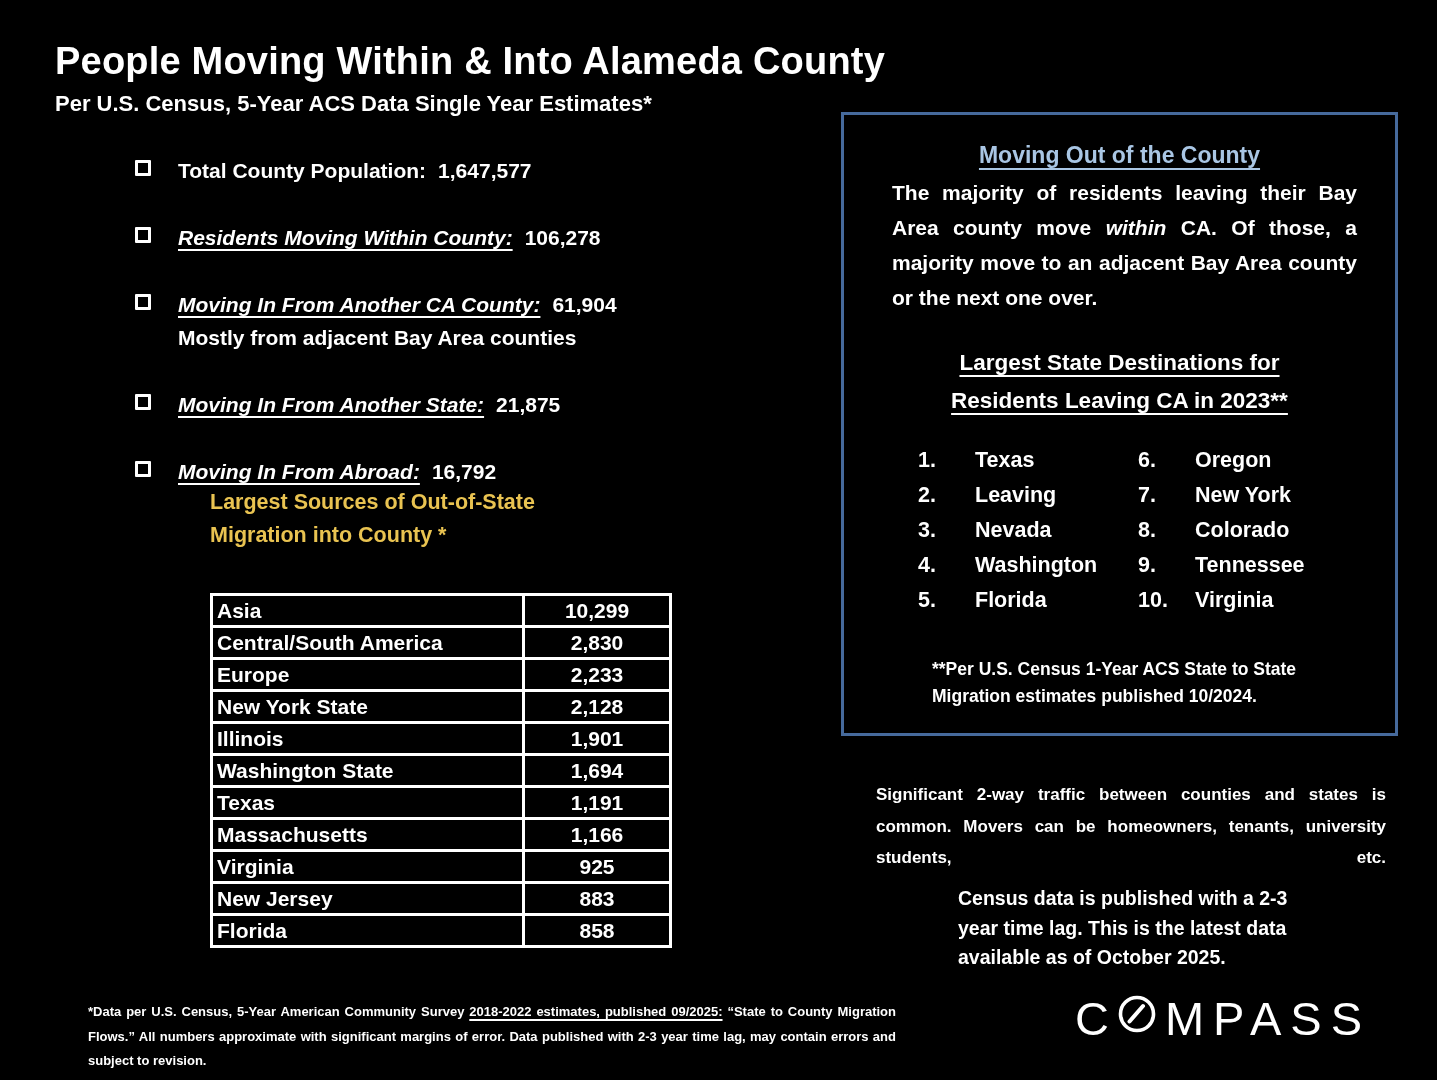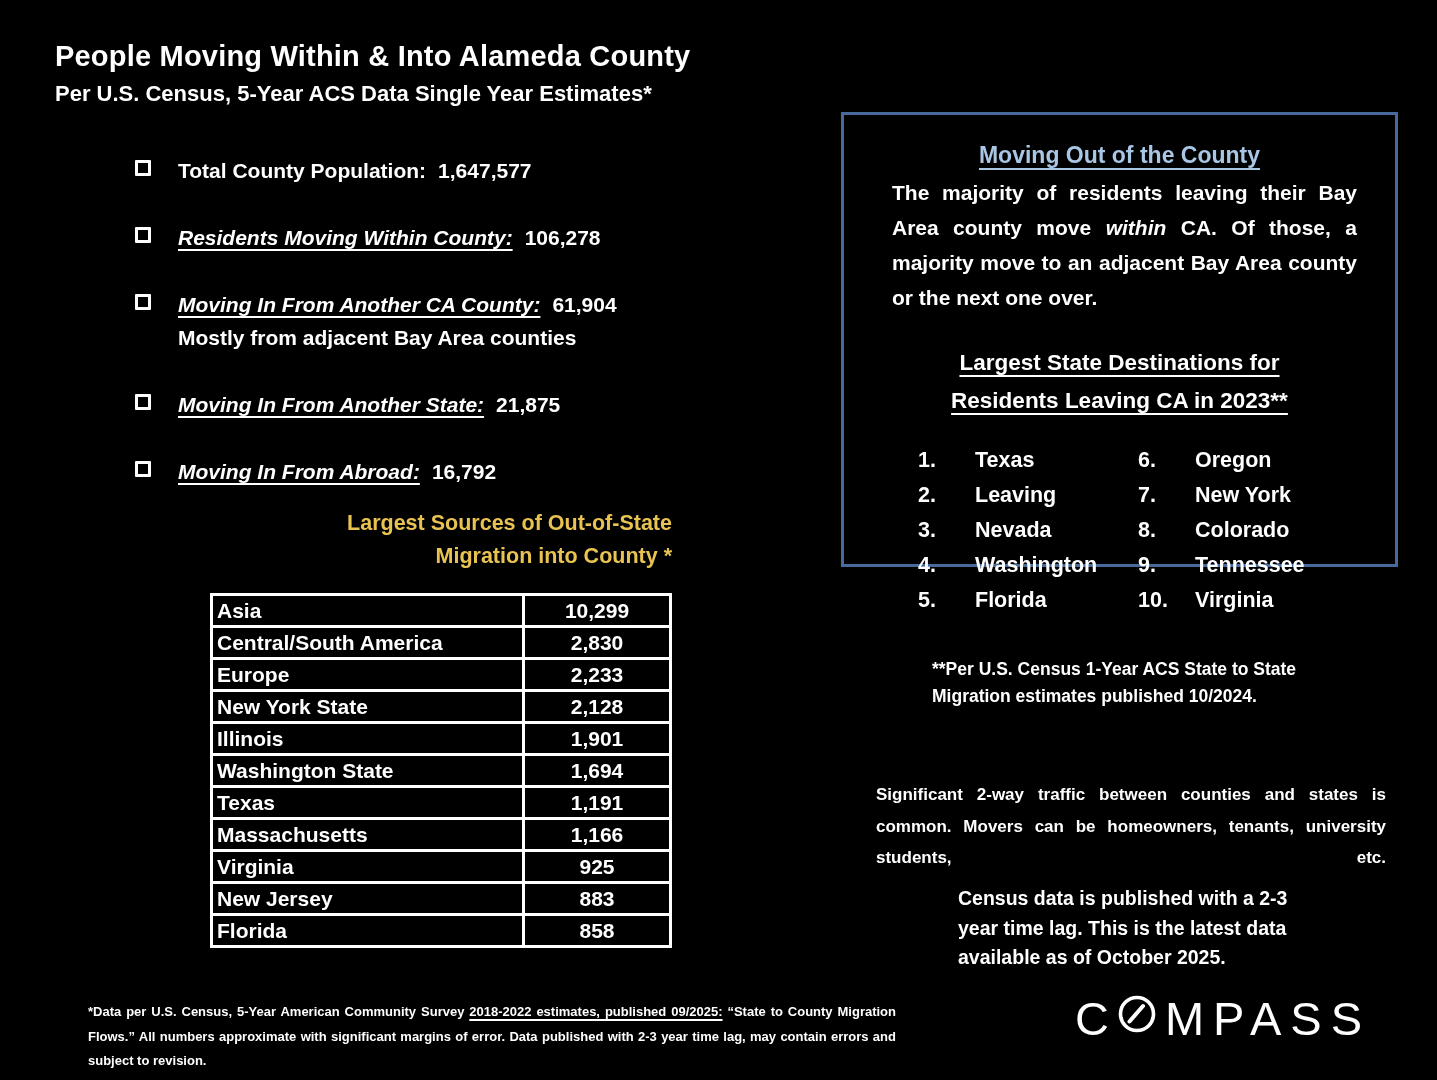--- a/index.html
+++ b/index.html
@@ -4,51 +4,51 @@
 <style>
   * { margin:0; padding:0; box-sizing:border-box; }
   html,body { background:#000; }
   .slide {
     position:relative; width:1437px; height:1080px; background:#000;
     font-family:"Liberation Sans", sans-serif; color:#fff; overflow:hidden;
     font-weight:bold;
   }
   
   .title-block { position:absolute; left:55px; top:40px; }
-  .title { font-size:29px; letter-spacing:0.2px; }
+  .title { font-size:38px; letter-spacing:0.2px; }
   .subtitle { font-size:22px; margin-top:8px; }
   
   .bullets { position:absolute; left:135px; top:154px; width:620px; }
   .bullet { display:flex; align-items:flex-start; margin-bottom:34px; }
   .checkbox {
     flex:0 0 auto; width:16px; height:16px; border:3px solid #fff;
     margin-top:6px; margin-right:27px; border-radius:1px;
   }
   .bullet-text { font-size:21px; line-height:33px; }
   .bullet-label.u { text-decoration:underline; text-underline-offset:4px; text-decoration-thickness:2px;font-style:italic; }
   .bullet-value { margin-left:12px; }
   .bullet-note { font-size:21px; line-height:33px; }
   
   .src-heading {
-    position:absolute; left:210px; top:507px; width:462px; text-align:right;
+    position:absolute; left:210px; top:486px; width:462px; text-align:left;
     font-size:21.5px; line-height:33px;
   }
   .src-table {
     position:absolute; left:210px; top:593px; width:462px;
     border-collapse:collapse; table-layout:fixed;
   }
   .src-table td {
     border:3px solid #fff; font-size:21px; font-weight:bold;
     height:32px; padding:0 6px; line-height:26px;
   }
   .src-table td.region { width:312px; padding-left:4px; }
   .src-table td.val { text-align:center; }
   
   .out-box {
-    position:absolute; left:841px; top:112px; width:557px; height:455px;
+    position:absolute; left:841px; top:112px; width:557px; height:624px;
     border:3px solid #466a9c;
   }
   .out-heading {
     margin-top:27px; text-align:center; color:#a9c6e4; font-size:23px;
     text-decoration:underline; text-underline-offset:5px; text-decoration-thickness:2px;
   }
   .out-para {
     margin:6px 38px 0 48px; text-align:justify; font-size:21px; line-height:35px;
   }
   .dest-heading { margin-top:29px; text-align:center; font-size:22.5px; line-height:38px; }

